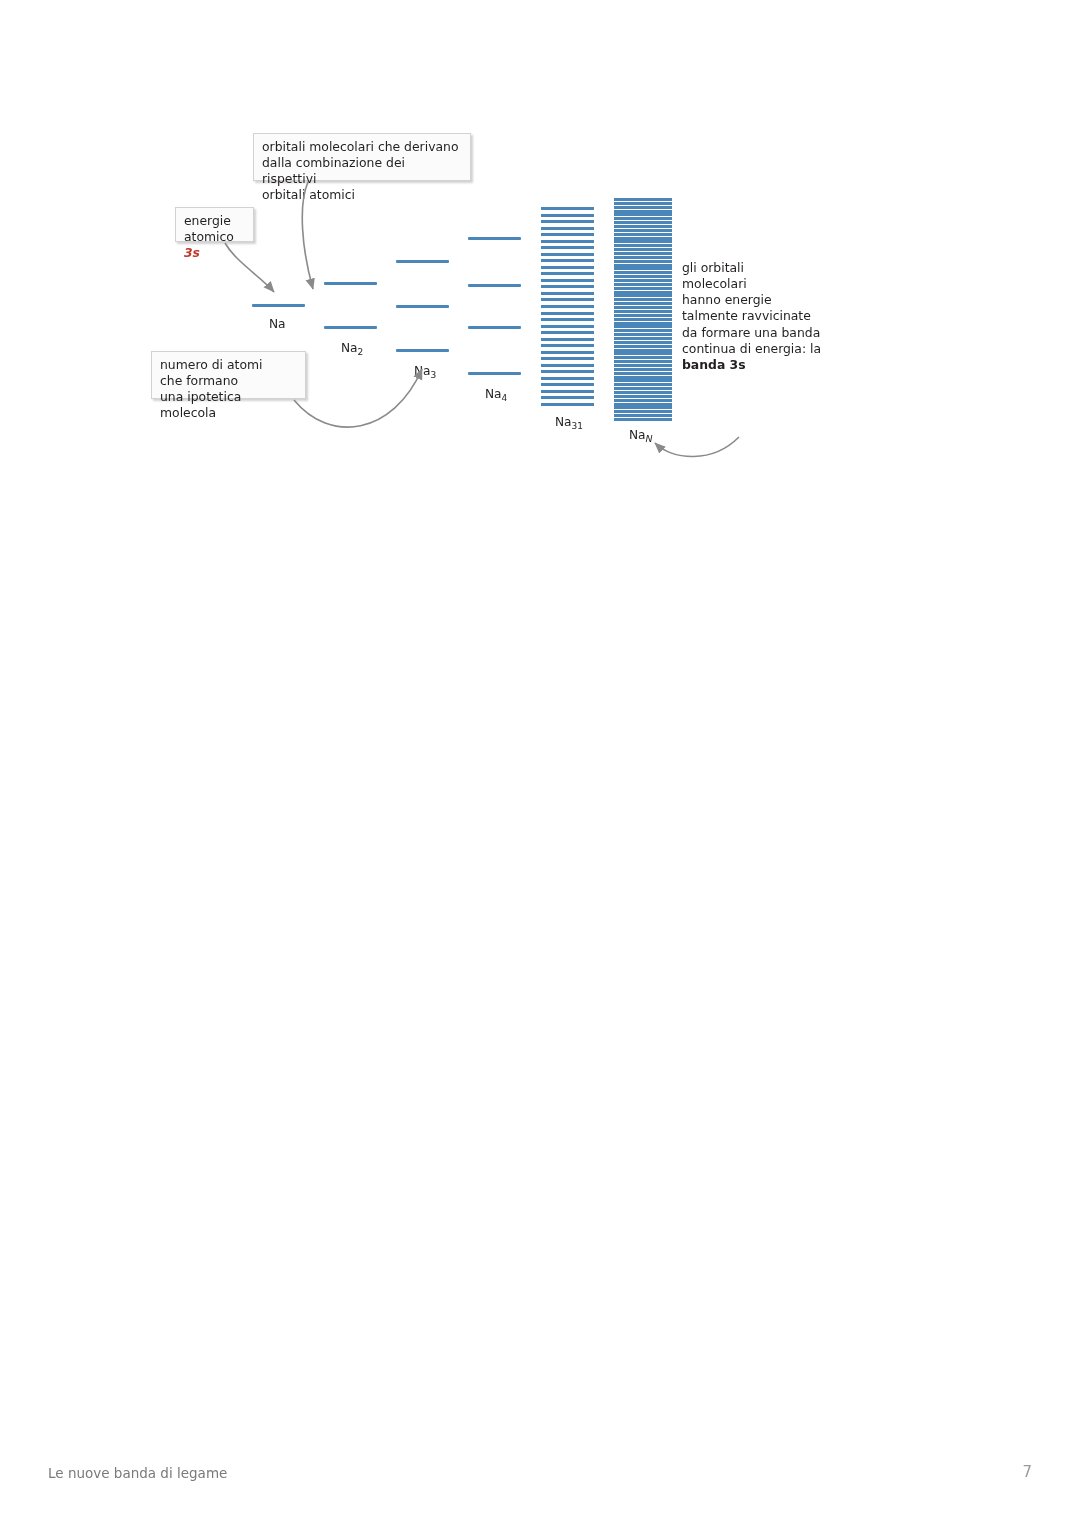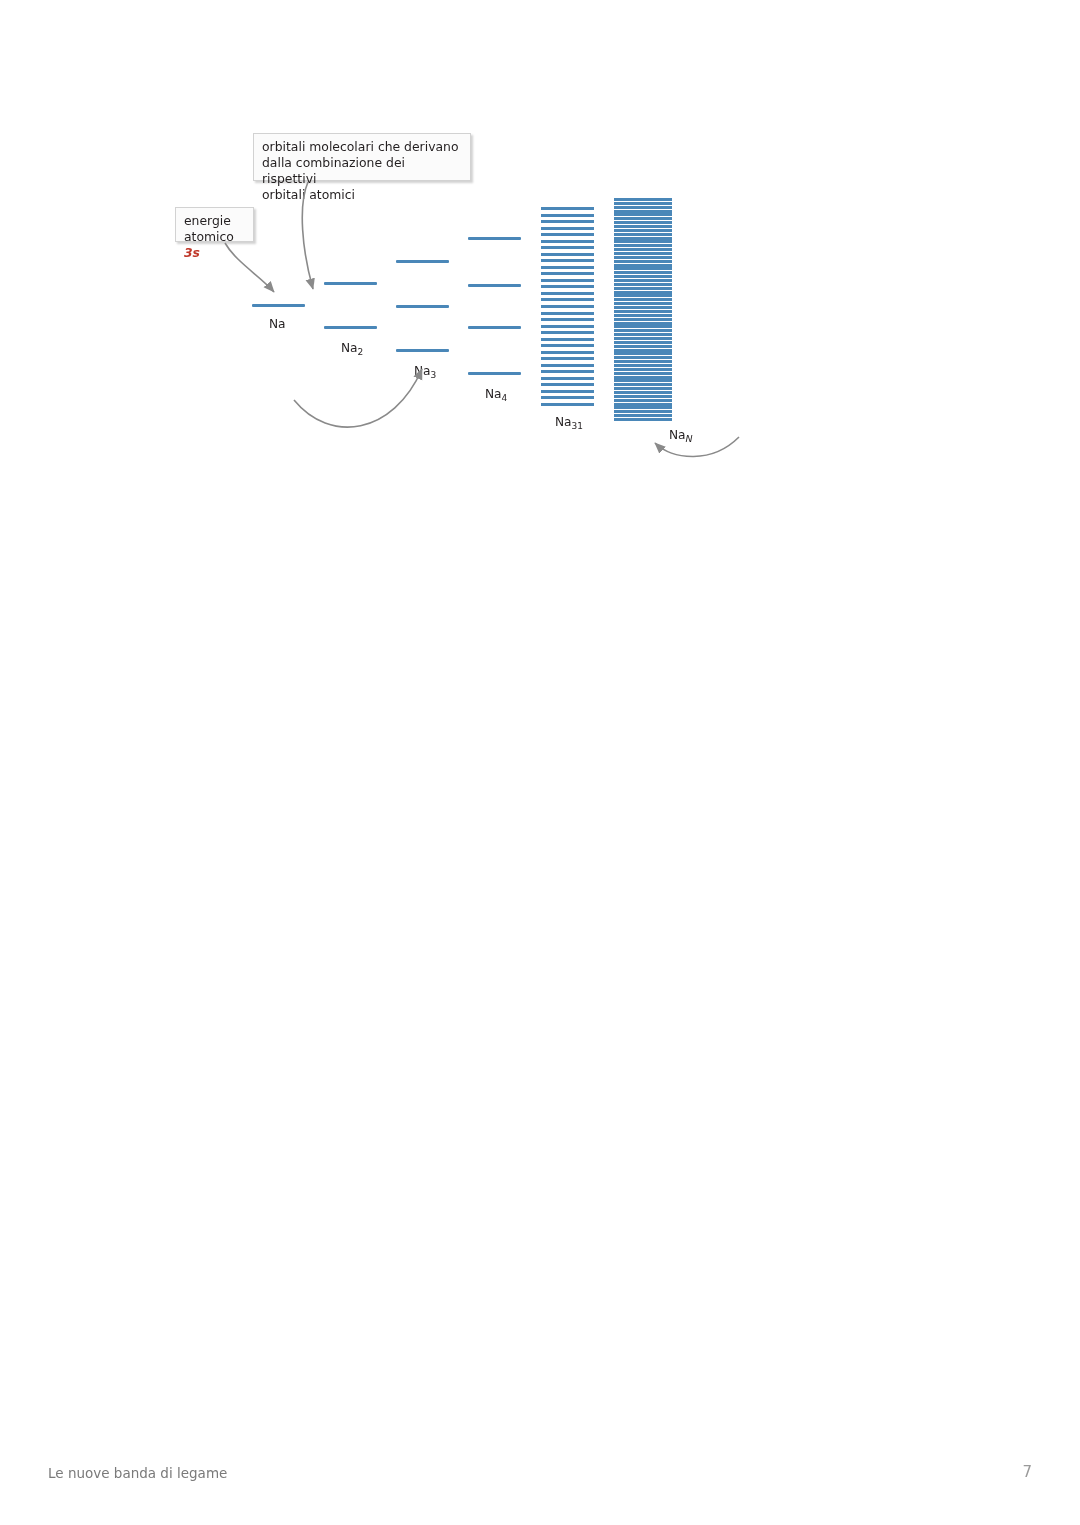--- a/index.html
+++ b/index.html
@@ -129,22 +129,31 @@
 
 <div id="figure">
 
   <div class="callout" style="left:241px; top:133px; width:218px; height:48px;">orbitali molecolari che derivano
 dalla combinazione dei rispettivi
 orbitali atomici</div>
 
   <div class="callout" style="left:163px; top:207px; width:79px; height:35px;"><span>energie
 atomico </span><span class="hl3s">3s</span></div>
 
-
-
+  <div class="callout" style="left:139px; top:351px; width:155px; height:48px;">numero di atomi
+che formano
+una ipotetica molecola</div>
+
+
+  <div class="plaintext" style="left:670px; top:260px; width:160px;"><span>gli orbitali
+molecolari
+hanno energie
+talmente ravvicinate
+da formare una banda
+continua di energia: la </span><b>banda 3s</b></div>
 
   <div class="level" style="left:240px; top:304px; width:53px;"></div>
   <div class="glabel" style="left:257px; top:317px;"><span>Na</span></div>
 
   <div class="level" style="left:312px; top:282px; width:53px;"></div>
   <div class="level" style="left:312px; top:326px; width:53px;"></div>
   <div class="glabel" style="left:329px; top:341px;"><span>Na</span><sub>2</sub></div>
 
   <div class="level" style="left:384px; top:260px; width:53px;"></div>
   <div class="level" style="left:384px; top:305px; width:53px;"></div>
@@ -245,21 +254,21 @@
       <div class="bline" style="top: 189.123px;"></div>
       <div class="bline" style="top: 192.982px;"></div>
       <div class="bline" style="top: 196.842px;"></div>
       <div class="bline" style="top: 200.702px;"></div>
       <div class="bline" style="top: 204.561px;"></div>
       <div class="bline" style="top: 208.421px;"></div>
       <div class="bline" style="top: 212.281px;"></div>
       <div class="bline" style="top: 216.14px;"></div>
       <div class="bline" style="top: 220px;"></div>
     </div>
-  <div class="glabel" style="left:617px; top:428px;margin-left:40px;"><span>Na</span><span class="ital">N</span></div>
+  <div class="glabel" style="left:617px; top:428px;"><span>Na</span><span class="ital">N</span></div>
 
   <svg id="arrows" viewBox="0 0 1080 520">
     <defs>
       <marker id="ah" markerWidth="9" markerHeight="9" refX="6.5" refY="3" orient="auto">
         <path d="M0,0 L7,3 L0,6 z" fill="#8a8a8a"></path>
       </marker>
     </defs>
 
     <path d="M213,243 C224,262 248,276 262,292" stroke="#8a8a8a" stroke-width="1.6" fill="none" marker-end="url(#ah)"></path>
 

